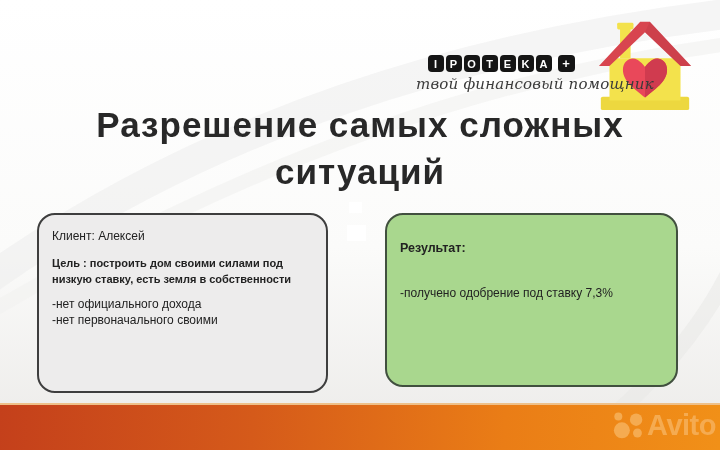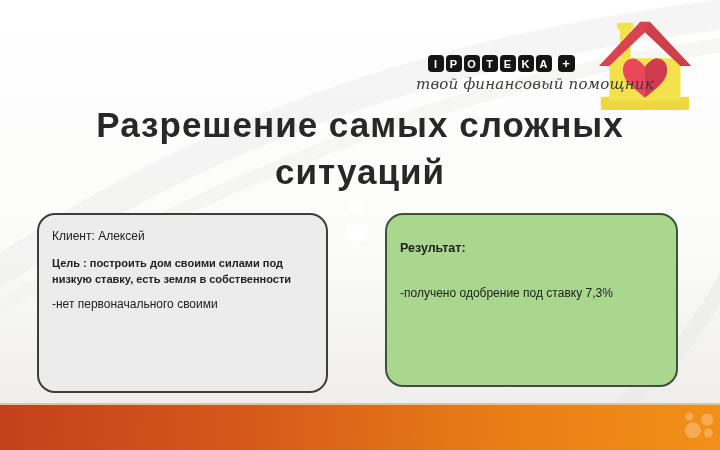--- a/index.html
+++ b/index.html
@@ -105,35 +105,37 @@
     <div>ситуаций</div>
   </div>
 
   <div class="artifact artifact-1"></div>
   <div class="artifact artifact-2"></div>
 
   <div class="card card-client">
     <div>Клиент: Алексей</div>
     <div class="card-goal">Цель : построить дом своими силами под низкую ставку, есть земля в собственности</div>
     <div class="card-details">
+      <div>-нет официального дохода</div>
       <div>-нет первоначального своими</div>
     </div>
   </div>
 
   <div class="card card-result">
     <div class="result-header">Результат:</div>
     <div class="result-details">
       <div>-получено одобрение под ставку 7,3%</div>
     </div>
   </div>
 
   <div class="footer">
     <div class="watermark">
       <svg class="watermark-dots" viewBox="0 0 36 36" xmlns="http://www.w3.org/2000/svg">
         <circle cx="10" cy="24" r="9" fill="#f5ab51"></circle>
         <circle cx="26" cy="12" r="7" fill="#f5ab51"></circle>
         <circle cx="6" cy="8.5" r="4.5" fill="#f5ab51"></circle>
         <circle cx="27.5" cy="27" r="5" fill="#f5ab51"></circle>
       </svg>
+      <span class="watermark-text">Avito</span>
     </div>
   </div>
 
 </div>
 
 </body></html>

